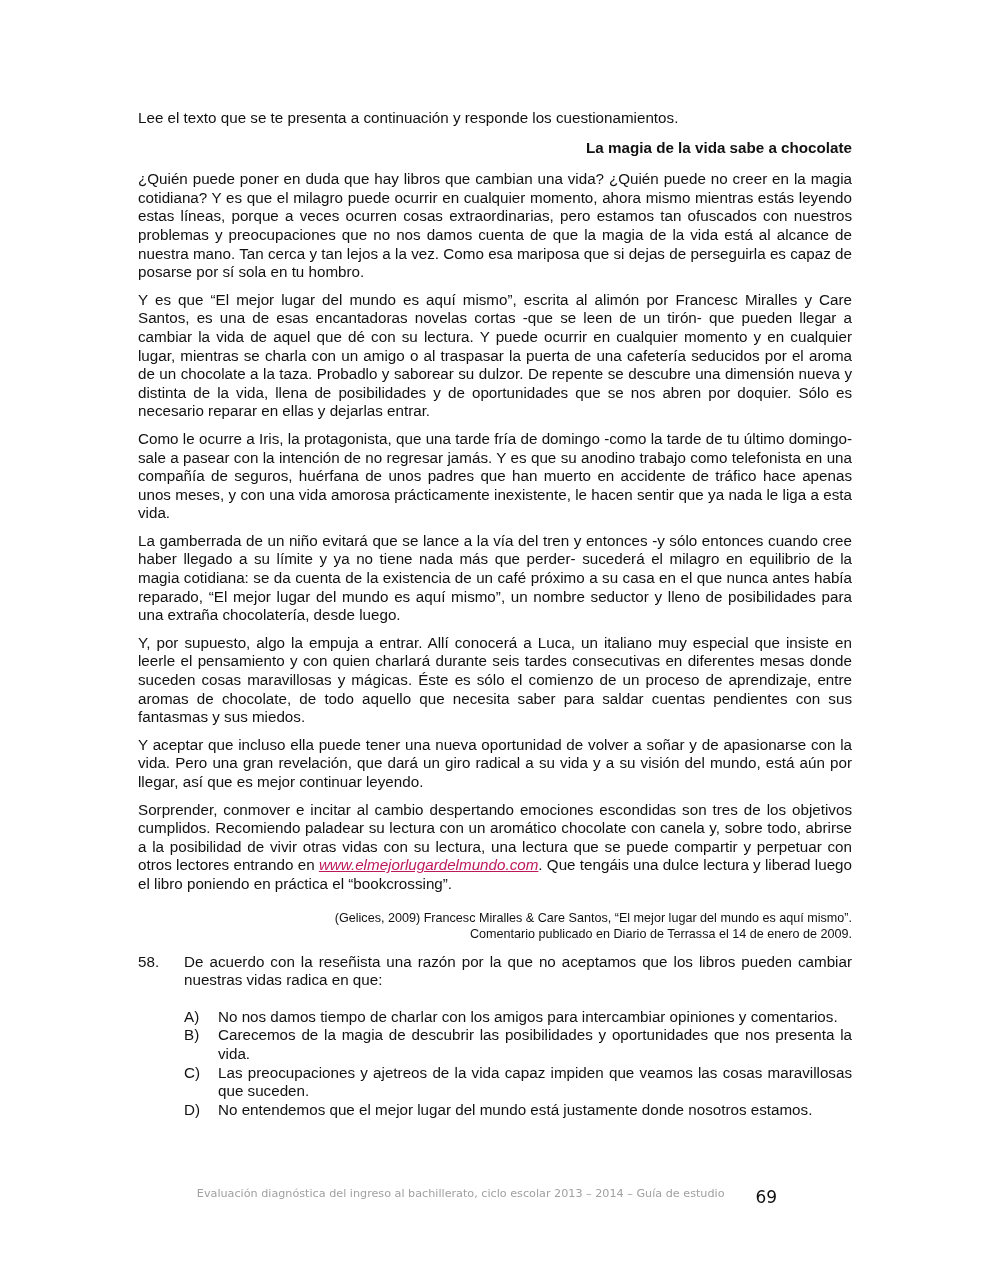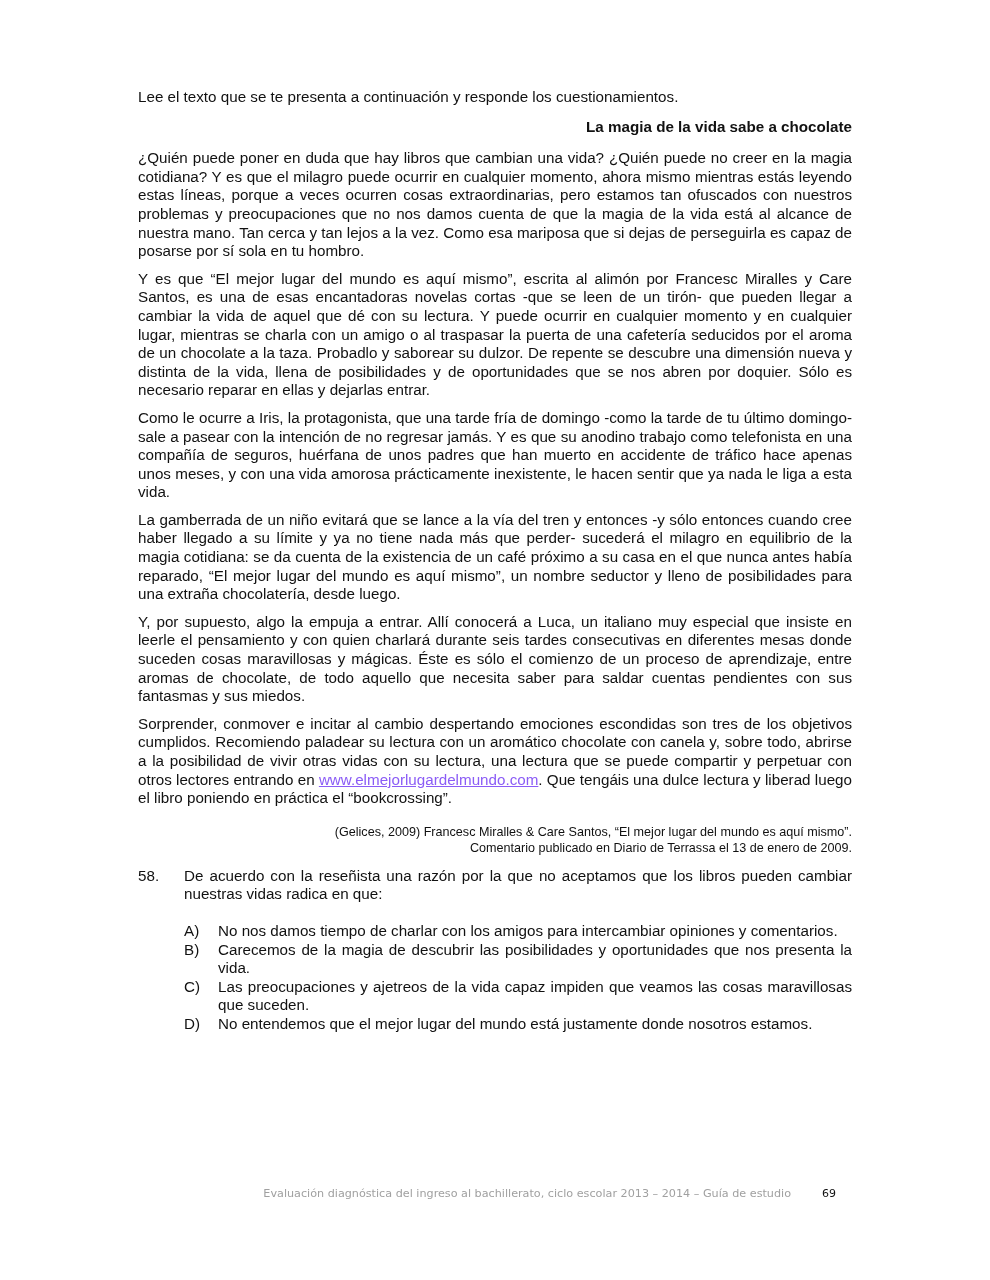--- a/index.html
+++ b/index.html
@@ -1,58 +1,59 @@
 <!DOCTYPE html>
 <html><head>
 <meta charset="utf-8">
 <style>
   html, body { margin: 0; padding: 0; background: #ffffff; }
   body { width: 990px; height: 1280px; position: relative; overflow: hidden; }
   .page {
-    position: absolute; left: 138px; top: 88px; width: 714px;
+    position: absolute; left: 138px; top: 109px; width: 714px;
     font-family: "Liberation Sans", sans-serif;
     font-size: 15.2px; line-height: 18.6px; color: #111111;
   }
   .intro { margin: 0 0 11px 0; }
   .title { text-align: right; font-weight: bold; margin: 0 0 13px 0; }
   .para { text-align: justify; margin: 0 0 9px 0; }
-  .para a { color: #8b5cf6; text-decoration: underline; }
+  .para a { color: #be185d; text-decoration: underline; font-style: italic; }
   .citation { text-align: right; font-size: 12.6px; line-height: 16px; margin: 16px 0 11px 0; }
   .citation div { display: block; }
   .question { display: flex; margin: 0 0 18px 0; }
   .q-num { width: 46px; flex: none; }
   .q-text { flex: 1; text-align: justify; }
   .options { margin-left: 46px; }
   .option { display: flex; margin: 0 0 0 0; }
   .opt-letter { width: 34px; flex: none; }
   .opt-text { flex: 1; text-align: justify; }
   .footer {
     position: absolute; left: 138px; top: 1187px; width: 700px;
     font-family: "DejaVu Sans", sans-serif; font-size: 11.2px; color: #a0a0a0;
-    display: flex; justify-content: flex-end; gap: 31px;
+    display: flex; justify-content: center; gap: 31px;
   }
-  .footer .page-num { color: #111111; font-size: 11px; margin-right: 2px; }
+  .footer .page-num { color: #111111; font-size: 17px; margin-right: 2px; }
 </style>
 </head>
 <body>
 
 <div class="page">
   <p class="intro">Lee el texto que se te presenta a continuación y responde los cuestionamientos.</p>
   <p class="title">La magia de la vida sabe a chocolate</p>
 
   <p class="para">¿Quién puede poner en duda que hay libros que cambian una vida? ¿Quién puede no creer en la magia cotidiana? Y es que el milagro puede ocurrir en cualquier momento, ahora mismo mientras estás leyendo estas líneas, porque a veces ocurren cosas extraordinarias, pero estamos tan ofuscados con nuestros problemas y preocupaciones que no nos damos cuenta de que la magia de la vida está al alcance de nuestra mano. Tan cerca y tan lejos a la vez. Como esa mariposa que si dejas de perseguirla es capaz de posarse por sí sola en tu hombro.</p>
   <p class="para">Y es que “El mejor lugar del mundo es aquí mismo”, escrita al alimón por Francesc Miralles y Care Santos, es una de esas encantadoras novelas cortas -que se leen de un tirón- que pueden llegar a cambiar la vida de aquel que dé con su lectura. Y puede ocurrir en cualquier momento y en cualquier lugar, mientras se charla con un amigo o al traspasar la puerta de una cafetería seducidos por el aroma de un chocolate a la taza. Probadlo y saborear su dulzor. De repente se descubre una dimensión nueva y distinta de la vida, llena de posibilidades y de oportunidades que se nos abren por doquier. Sólo es necesario reparar en ellas y dejarlas entrar.</p>
   <p class="para">Como le ocurre a Iris, la protagonista, que una tarde fría de domingo -como la tarde de tu último domingo- sale a pasear con la intención de no regresar jamás. Y es que su anodino trabajo como telefonista en una compañía de seguros, huérfana de unos padres que han muerto en accidente de tráfico hace apenas unos meses, y con una vida amorosa prácticamente inexistente, le hacen sentir que ya nada le liga a esta vida.</p>
   <p class="para">La gamberrada de un niño evitará que se lance a la vía del tren y entonces -y sólo entonces cuando cree haber llegado a su límite y ya no tiene nada más que perder- sucederá el milagro en equilibrio de la magia cotidiana: se da cuenta de la existencia de un café próximo a su casa en el que nunca antes había reparado, “El mejor lugar del mundo es aquí mismo”, un nombre seductor y lleno de posibilidades para una extraña chocolatería, desde luego.</p>
   <p class="para">Y, por supuesto, algo la empuja a entrar. Allí conocerá a Luca, un italiano muy especial que insiste en leerle el pensamiento y con quien charlará durante seis tardes consecutivas en diferentes mesas donde suceden cosas maravillosas y mágicas. Éste es sólo el comienzo de un proceso de aprendizaje, entre aromas de chocolate, de todo aquello que necesita saber para saldar cuentas pendientes con sus fantasmas y sus miedos.</p>
+  <p class="para">Y aceptar que incluso ella puede tener una nueva oportunidad de volver a soñar y de apasionarse con la vida. Pero una gran revelación, que dará un giro radical a su vida y a su visión del mundo, está aún por llegar, así que es mejor continuar leyendo.</p>
   <p class="para"><span>Sorprender, conmover e incitar al cambio despertando emociones escondidas son tres de los objetivos cumplidos. Recomiendo paladear su lectura con un aromático chocolate con canela y, sobre todo, abrirse a la posibilidad de vivir otras vidas con su lectura, una lectura que se puede compartir y perpetuar con otros lectores entrando en </span><a>www.elmejorlugardelmundo.com</a><span>. Que tengáis una dulce lectura y liberad luego el libro poniendo en práctica el “bookcrossing”.</span></p>
 
   <div class="citation">
     <div>(Gelices, 2009) Francesc Miralles &amp; Care Santos, “El mejor lugar del mundo es aquí mismo”.</div>
-    <div>Comentario publicado en Diario de Terrassa el 13 de enero de 2009.</div>
+    <div>Comentario publicado en Diario de Terrassa el 14 de enero de 2009.</div>
   </div>
 
   <div class="question">
     <span class="q-num">58.</span>
     <span class="q-text">De acuerdo con la reseñista una razón por la que no aceptamos que los libros pueden cambiar nuestras vidas radica en que:</span>
   </div>
 
   <div class="options">
     <div class="option">
       <span class="opt-letter">A)</span>

